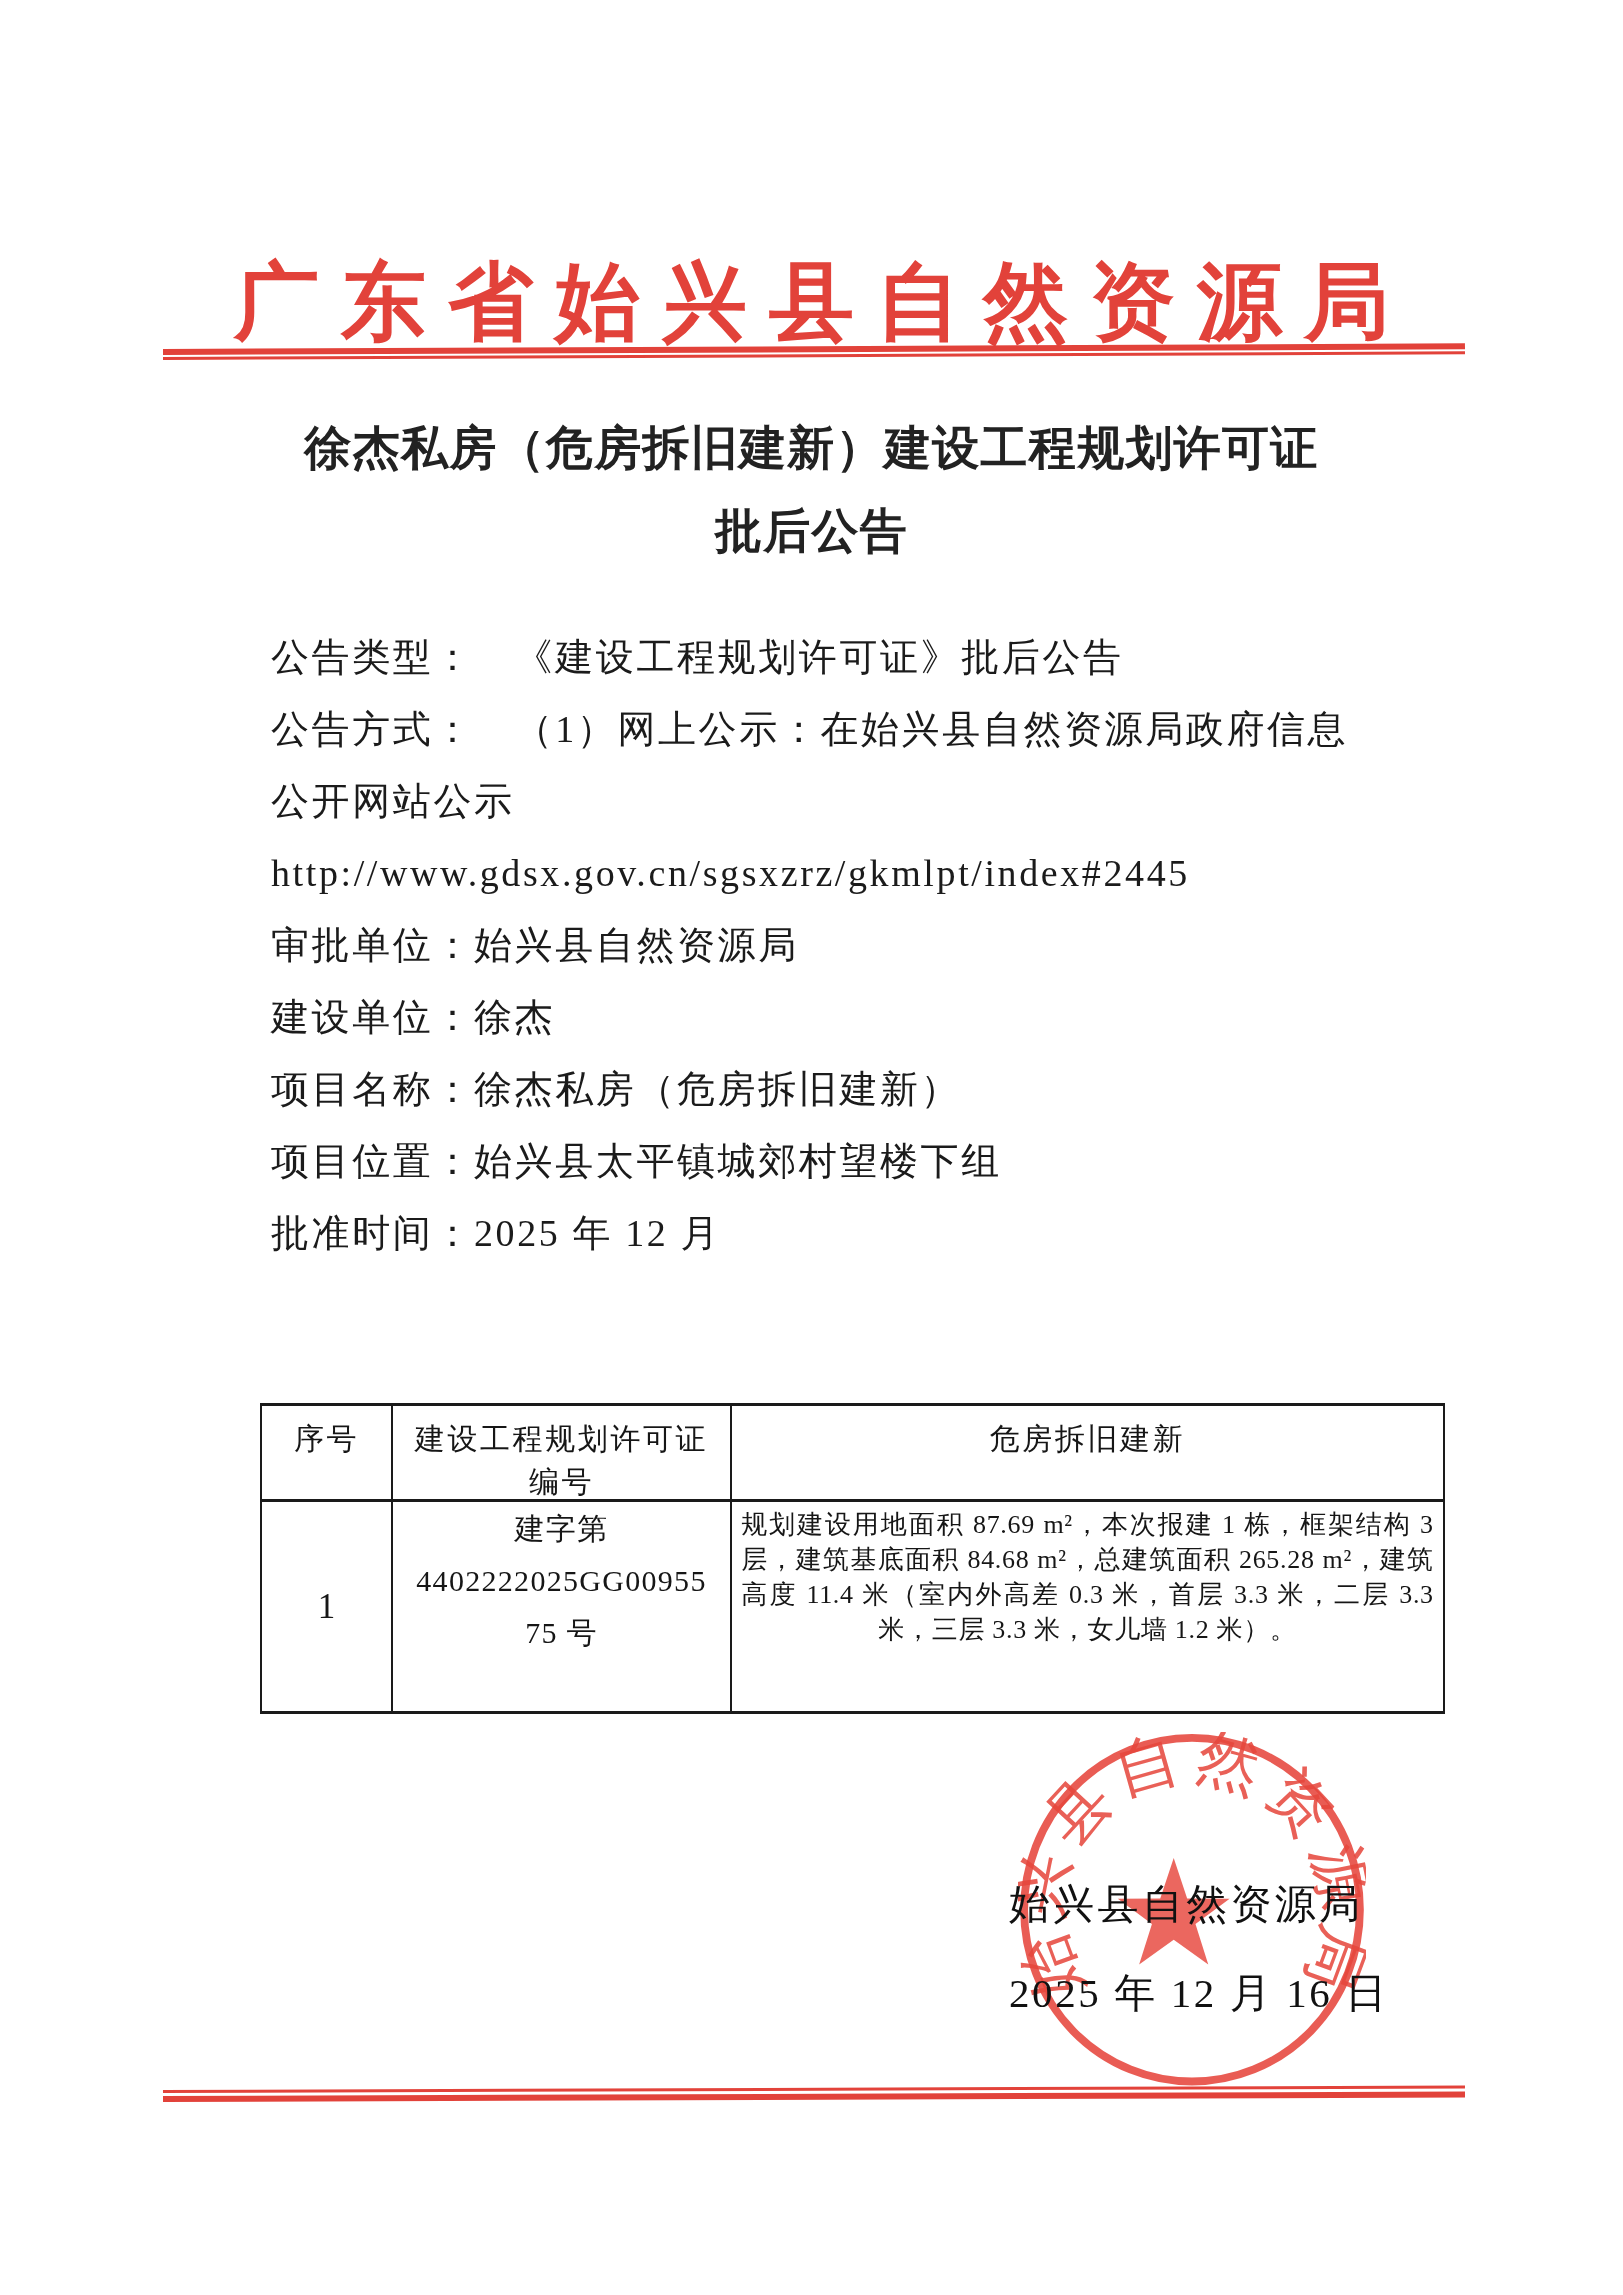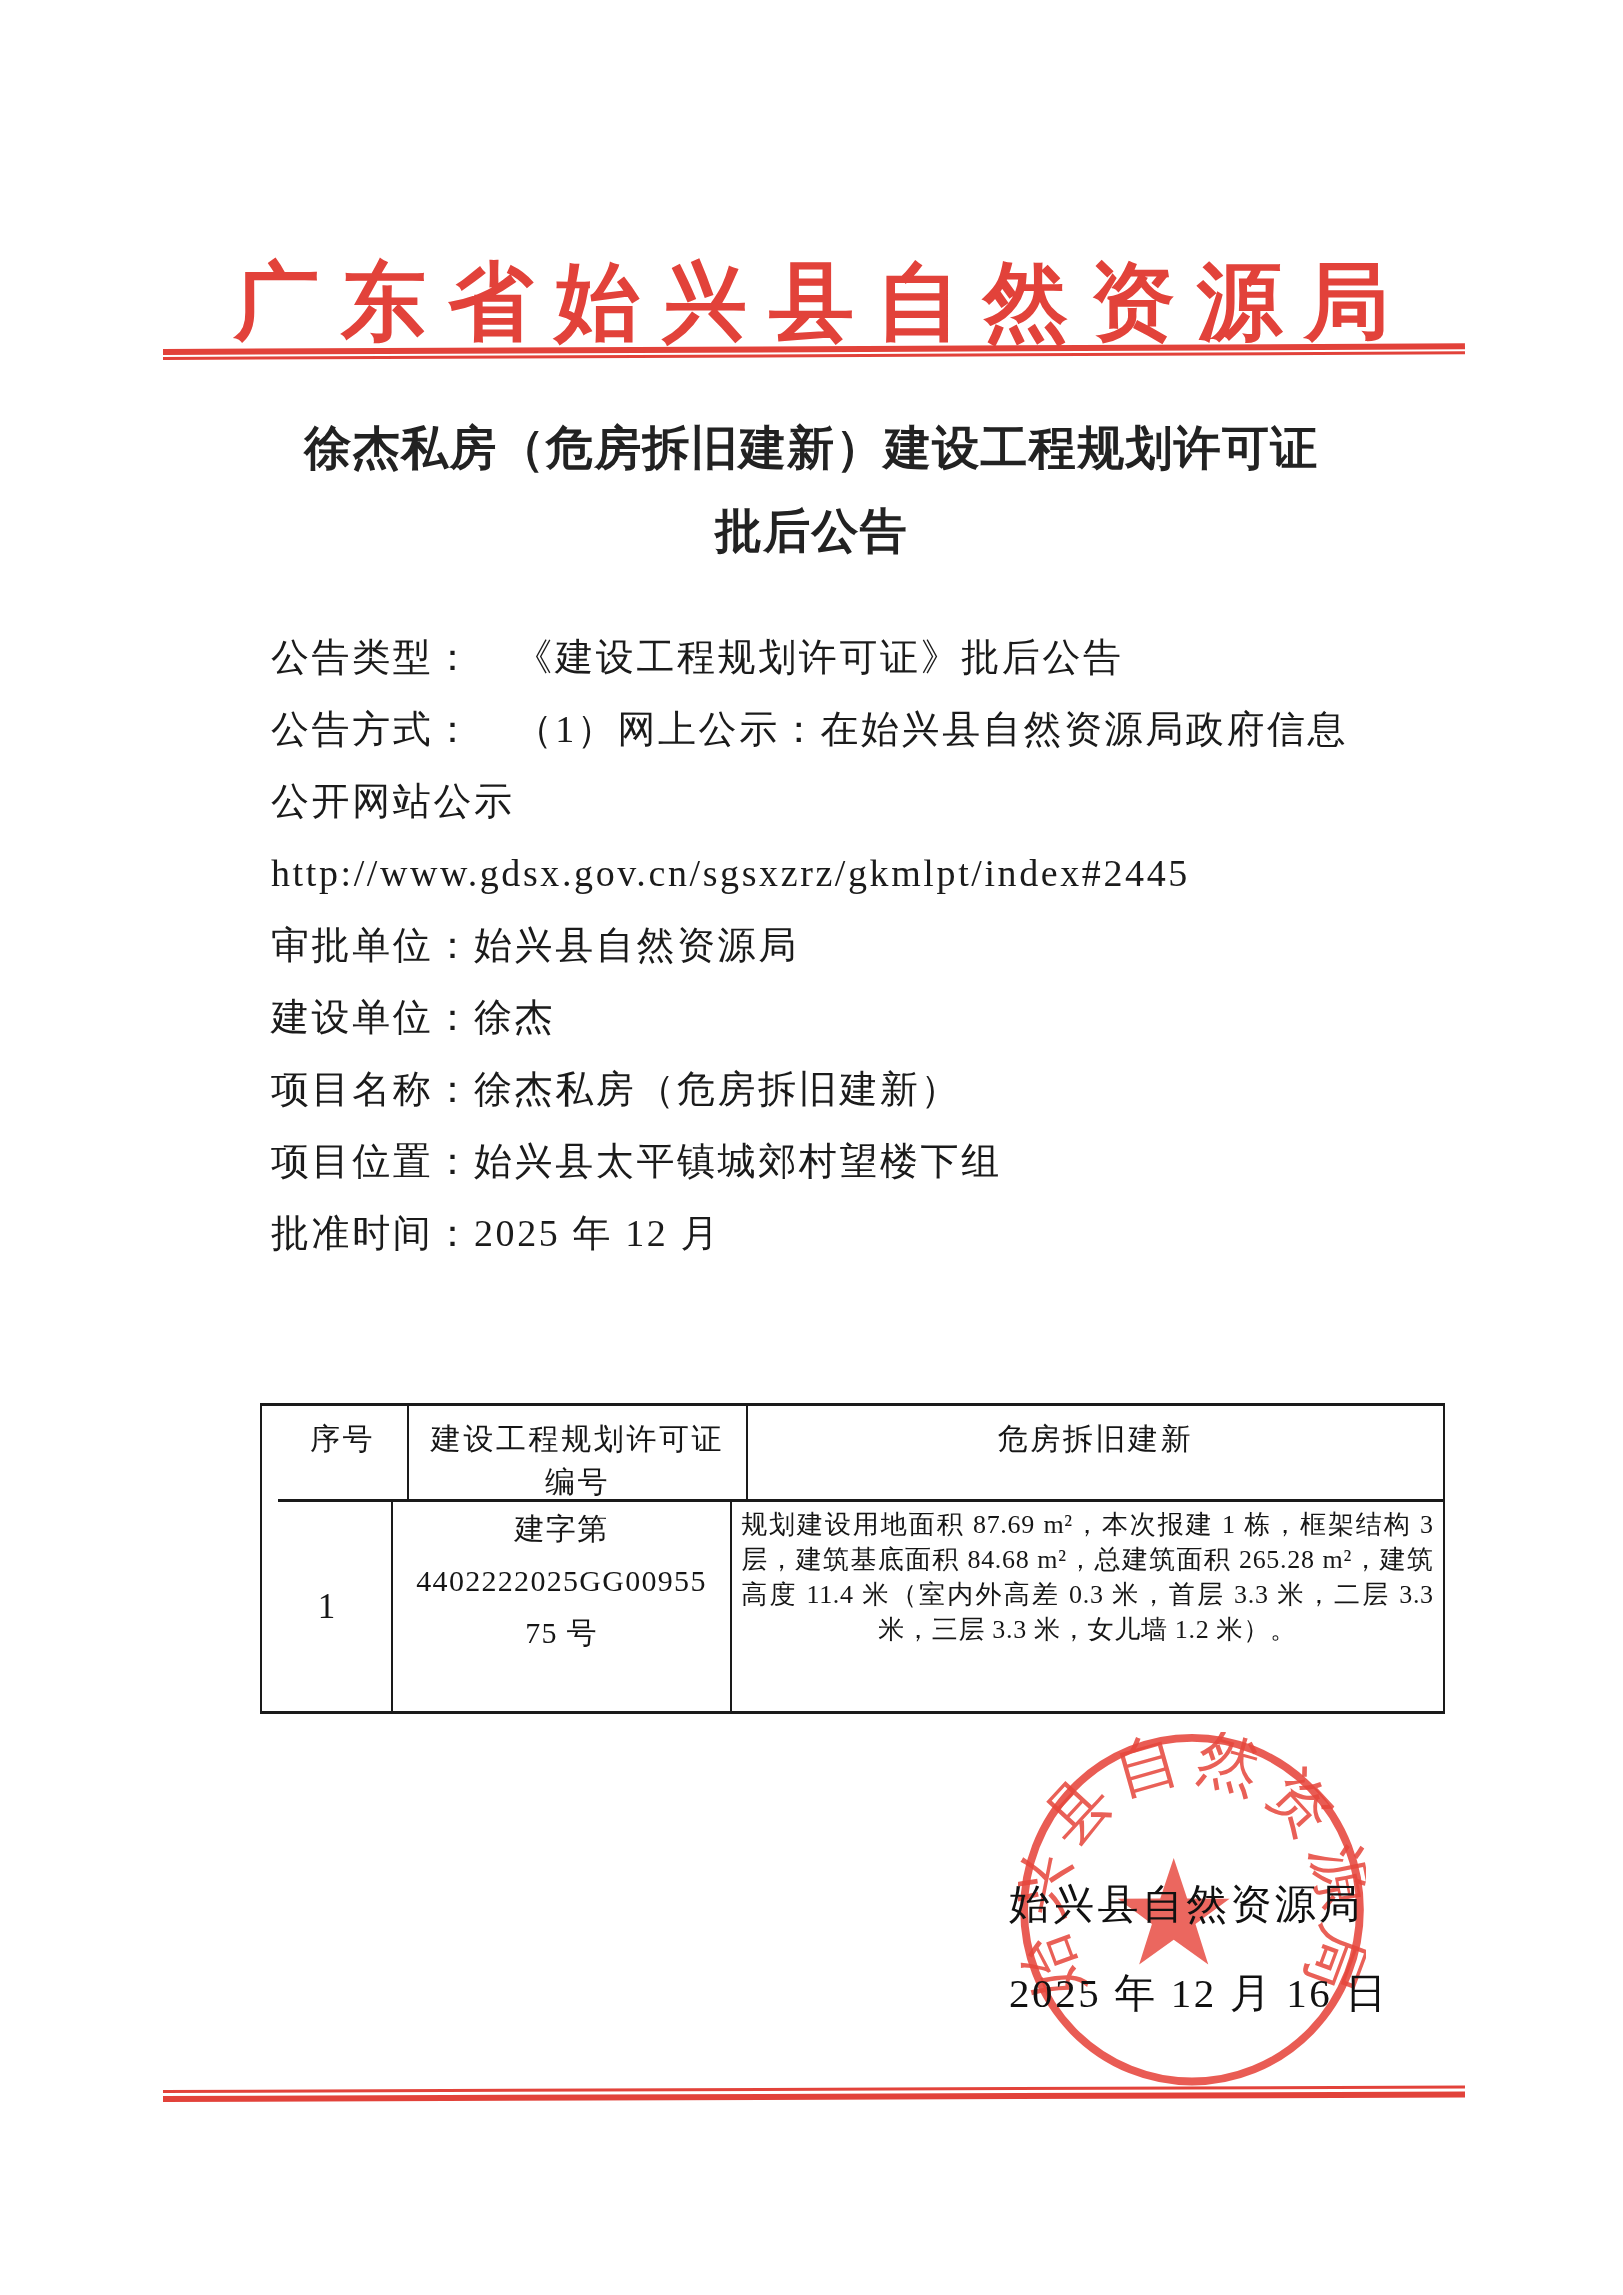--- a/index.html
+++ b/index.html
@@ -58,21 +58,21 @@
   .permit-table {
     position:absolute; left:260px; top:1403px; width:1185px;
     border-top:3.3px solid #1a1a1a;
     border-bottom:3.3px solid #1a1a1a;
     border-left:2px solid #1a1a1a;
     border-right:2px solid #1a1a1a;
     box-sizing:border-box;
     color:#161616;
   }
   .t-row { display:grid; grid-template-columns:131px 339px 1fr; }
-  .t-row.header { border-bottom:3.3px solid #1a1a1a; height:93px;margin-left:16px; }
+  .t-row.header { border-bottom:3.3px solid #1a1a1a; height:93px; }
   .t-row.data   { height:209px; }
   .t-cell { border-right:2px solid #1a1a1a; box-sizing:border-box; overflow:hidden; }
   .t-cell:last-child { border-right:none; }
   .h-cell {
     padding-top:10.5px; text-align:center;
     font-size:30px; line-height:43px; letter-spacing:2.6px;
   }
   .d-seq {
     display:flex; align-items:center; justify-content:center;
     font-size:35px;

